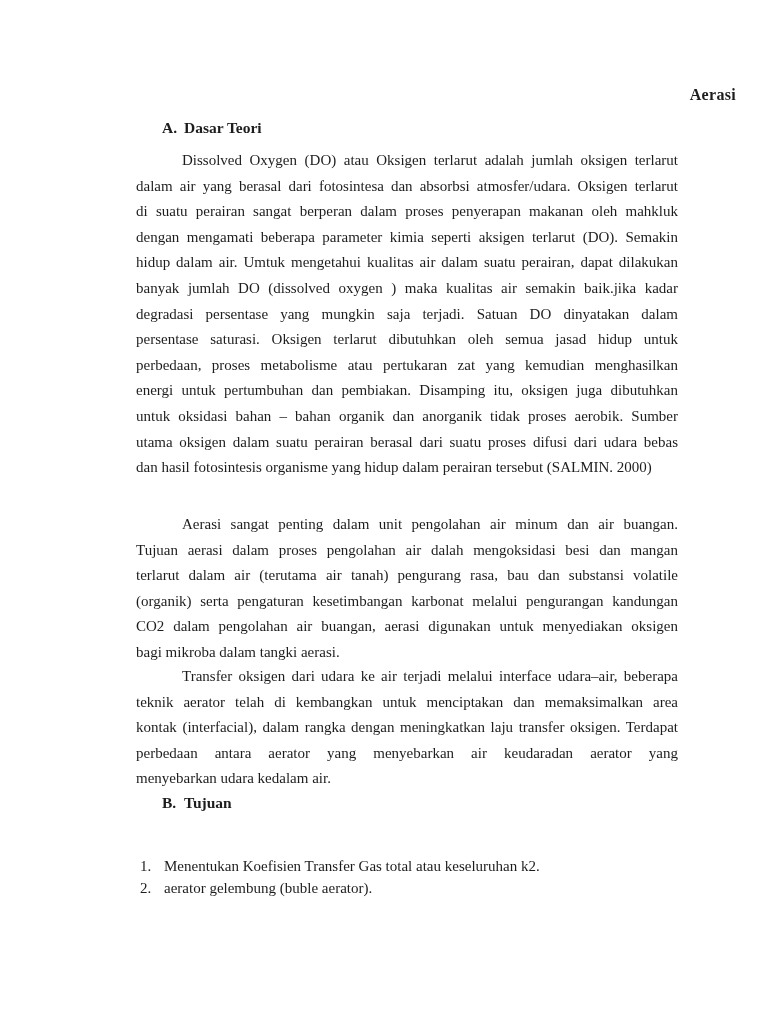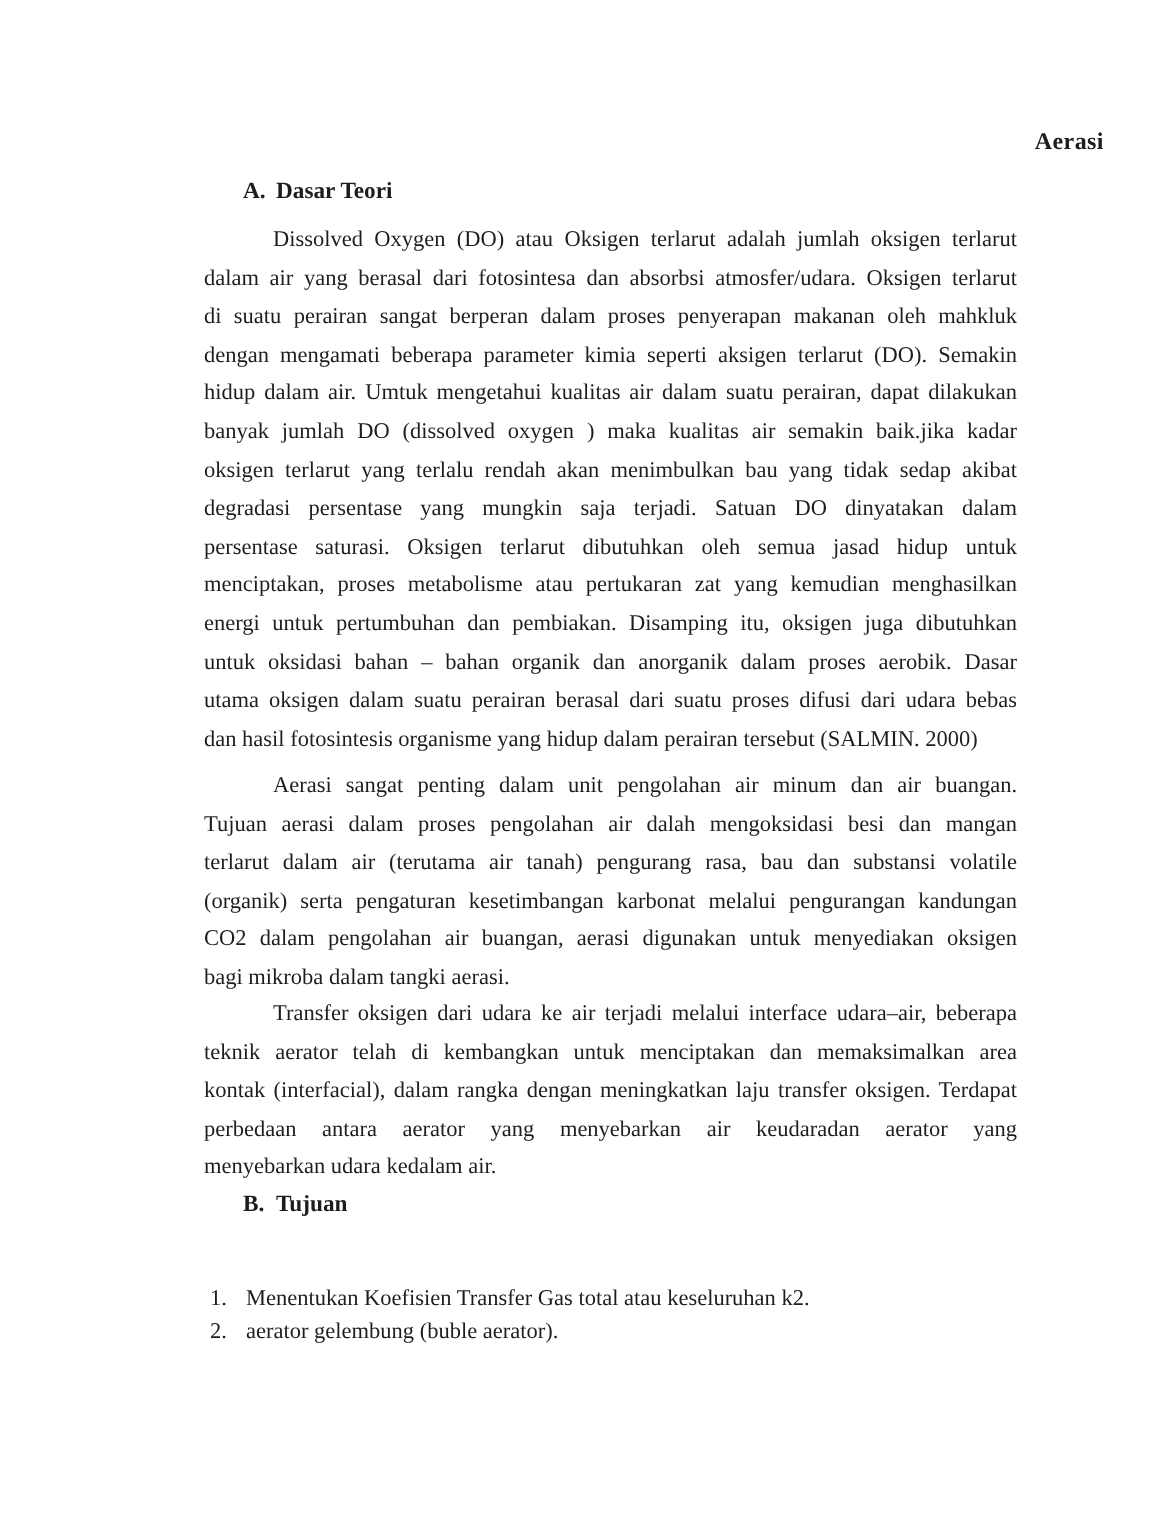--- a/index.html
+++ b/index.html
@@ -93,26 +93,25 @@
     <span class="hlabel">A.</span><span>Dasar Teori</span>
   </div>
 
   <div class="para para-1">
       <div class="line first">Dissolved Oxygen (DO) atau Oksigen terlarut adalah jumlah oksigen terlarut</div>
       <div class="line">dalam air yang berasal dari fotosintesa dan absorbsi atmosfer/udara. Oksigen terlarut</div>
       <div class="line">di suatu perairan sangat berperan dalam proses penyerapan makanan oleh mahkluk</div>
       <div class="line">dengan mengamati beberapa parameter kimia seperti aksigen terlarut (DO). Semakin</div>
       <div class="line">hidup dalam air. Umtuk mengetahui kualitas air dalam suatu perairan, dapat dilakukan</div>
       <div class="line">banyak jumlah DO (dissolved oxygen ) maka kualitas air semakin baik.jika kadar</div>
-      <div class="line">oksigen terlarut yang terlalu rendah akan menimbulkan bau yang tidak sedap akibat</div>
       <div class="line">degradasi persentase yang mungkin saja terjadi. Satuan DO dinyatakan dalam</div>
       <div class="line">persentase saturasi. Oksigen terlarut dibutuhkan oleh semua jasad hidup untuk</div>
-      <div class="line">menciptakan, proses metabolisme atau pertukaran zat yang kemudian menghasilkan</div>
+      <div class="line">perbedaan, proses metabolisme atau pertukaran zat yang kemudian menghasilkan</div>
       <div class="line">energi untuk pertumbuhan dan pembiakan. Disamping itu, oksigen juga dibutuhkan</div>
-      <div class="line">untuk oksidasi bahan – bahan organik dan anorganik dalam proses aerobik. Dasar</div>
+      <div class="line">untuk oksidasi bahan – bahan organik dan anorganik tidak proses aerobik. Sumber</div>
       <div class="line">utama oksigen dalam suatu perairan berasal dari suatu proses difusi dari udara bebas</div>
       <div class="line last">dan hasil fotosintesis organisme yang hidup dalam perairan tersebut (SALMIN. 2000)</div>
     </div>
 
   <div class="para para-2">
       <div class="line first">Aerasi sangat penting dalam unit pengolahan air minum dan air buangan.</div>
       <div class="line">Tujuan aerasi dalam proses pengolahan air dalah mengoksidasi besi dan mangan</div>
       <div class="line">terlarut dalam air (terutama air tanah) pengurang rasa, bau dan substansi volatile</div>
       <div class="line">(organik) serta pengaturan kesetimbangan karbonat melalui pengurangan kandungan</div>
       <div class="line">CO2 dalam pengolahan air buangan, aerasi digunakan untuk menyediakan oksigen</div>

